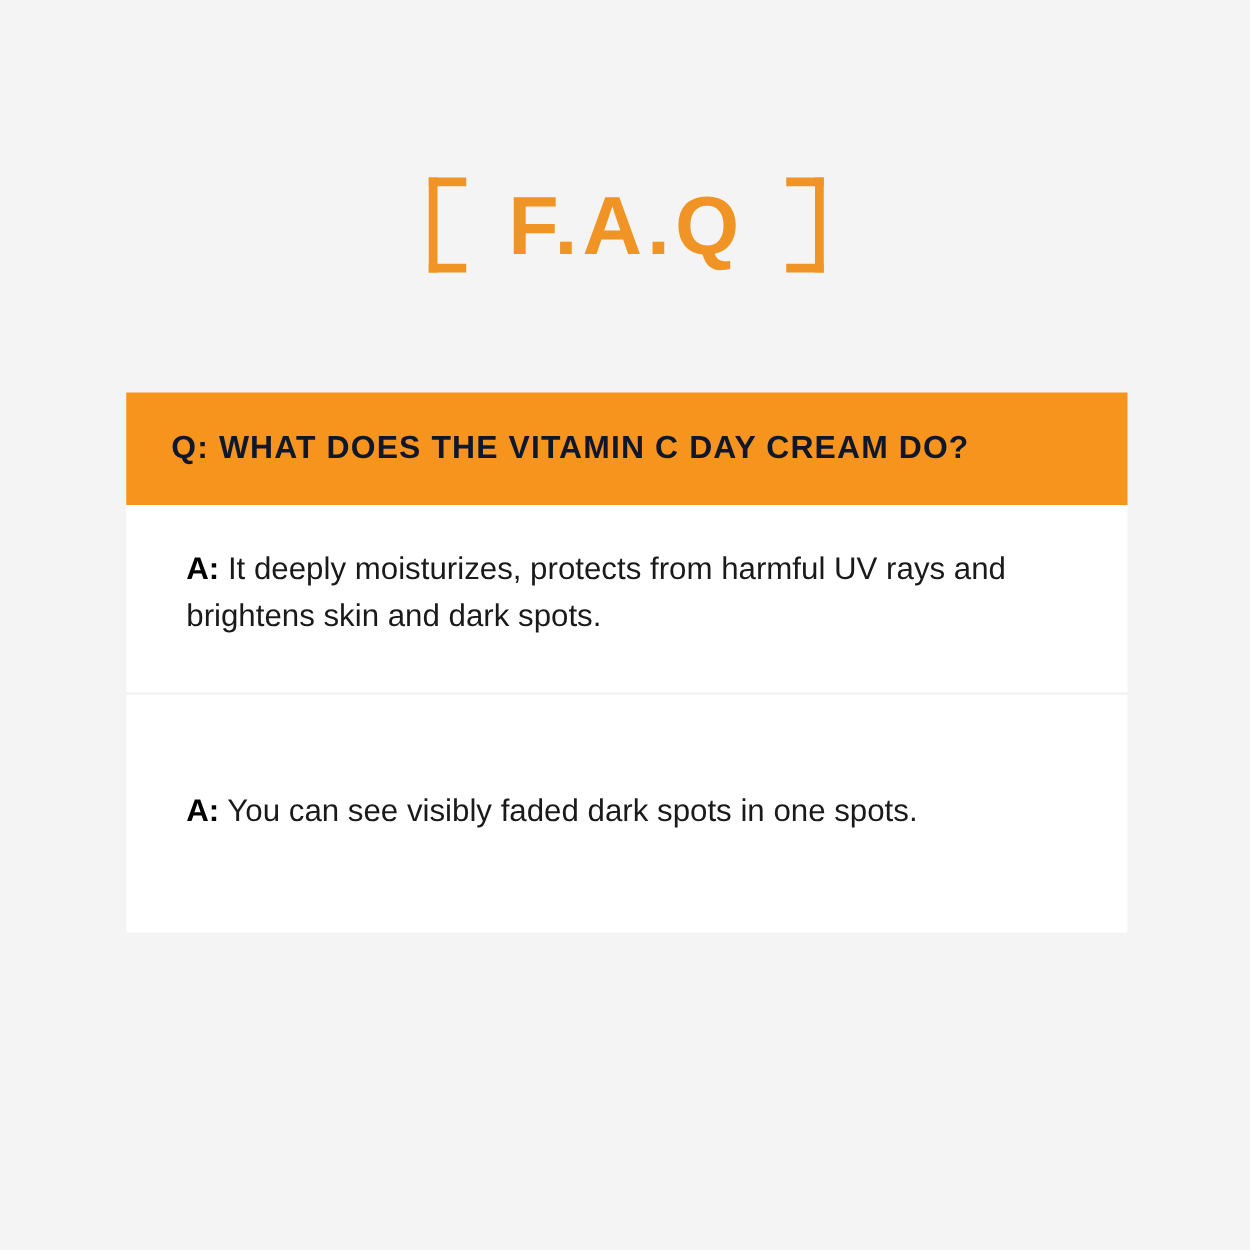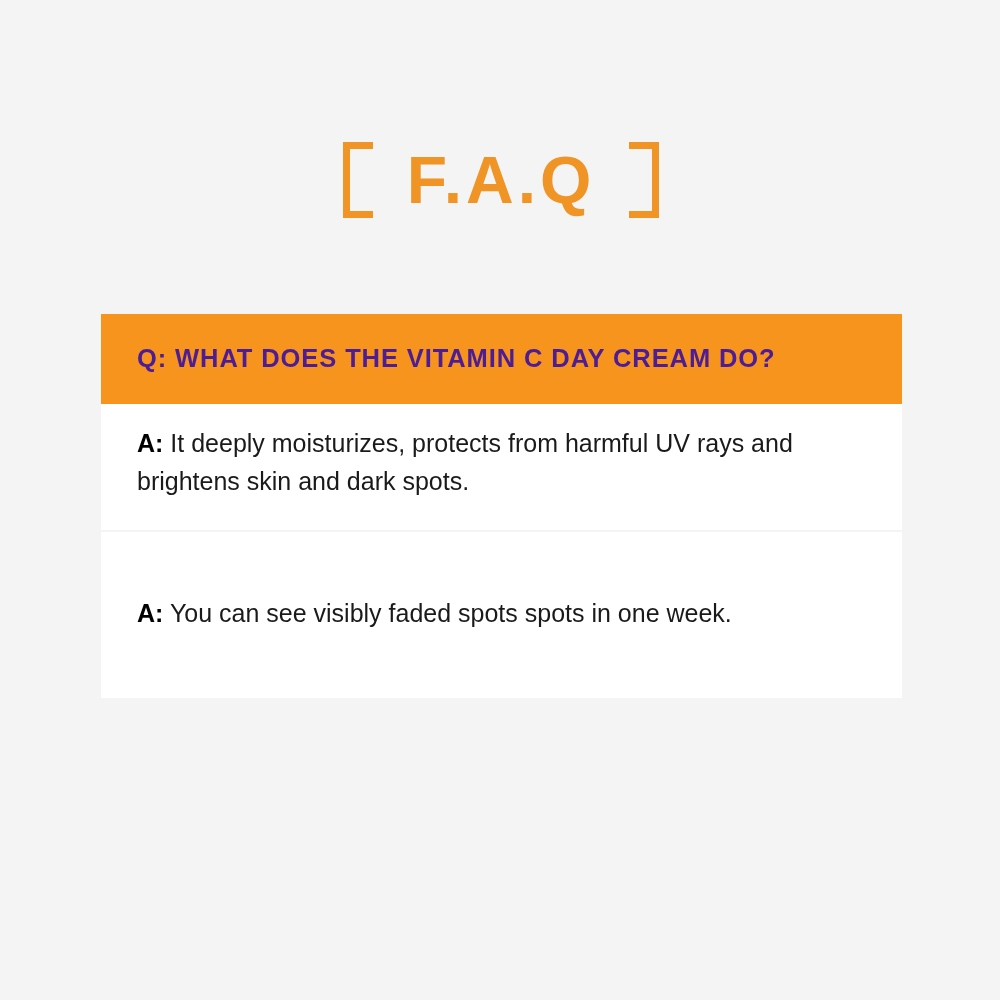--- a/index.html
+++ b/index.html
@@ -61,21 +61,21 @@
   }
   .faq-item {
     width: 100%;
   }
   .question-bar {
     background: #f7941e;
     padding: 26px 36px 28px 36px;
     box-sizing: border-box;
   }
   .question-text {
-    color: #4c1d95;
+    color: #0f172a;
     font-size: 25.5px;
     font-weight: bold;
     letter-spacing: 0.9px;
     line-height: 1.42;
     text-transform: uppercase;
     margin: 0;
   }
   .answer-panel {
     background: #ffffff;
     box-sizing: border-box;
@@ -83,21 +83,21 @@
   .answer-panel.first {
     padding: 20px 36px 30px 36px;
   }
   .answer-panel.second {
     padding: 62px 36px 66px 36px;
   }
   .answer-text {
     color: #1a1a1a;
     font-size: 25px;
     line-height: 1.52;
-    margin: 0;
+    margin: 12px;
     font-weight: normal;
   }
   .answer-label {
     font-weight: bold;
     color: #000000;
   }
   .spacer-gap {
     height: 2px;
     background: #f4f4f4;
   }
@@ -119,17 +119,17 @@
     </div>
     <div class="answer-panel first">
       <p class="answer-text"><span class="answer-label">A:</span><span> It deeply moisturizes, protects from harmful UV rays and brightens skin and dark spots.</span></p>
     </div>
   </div>
 
   <div class="spacer-gap"></div>
 
   <div class="faq-item">
     <div class="answer-panel second">
-      <p class="answer-text"><span class="answer-label">A:</span><span> You can see visibly faded spots spots in one week.</span></p>
+      <p class="answer-text"><span class="answer-label">A:</span><span> You can see visibly faded dark spots in one spots.</span></p>
     </div>
   </div>
 
 </div>
 
 </body></html>

